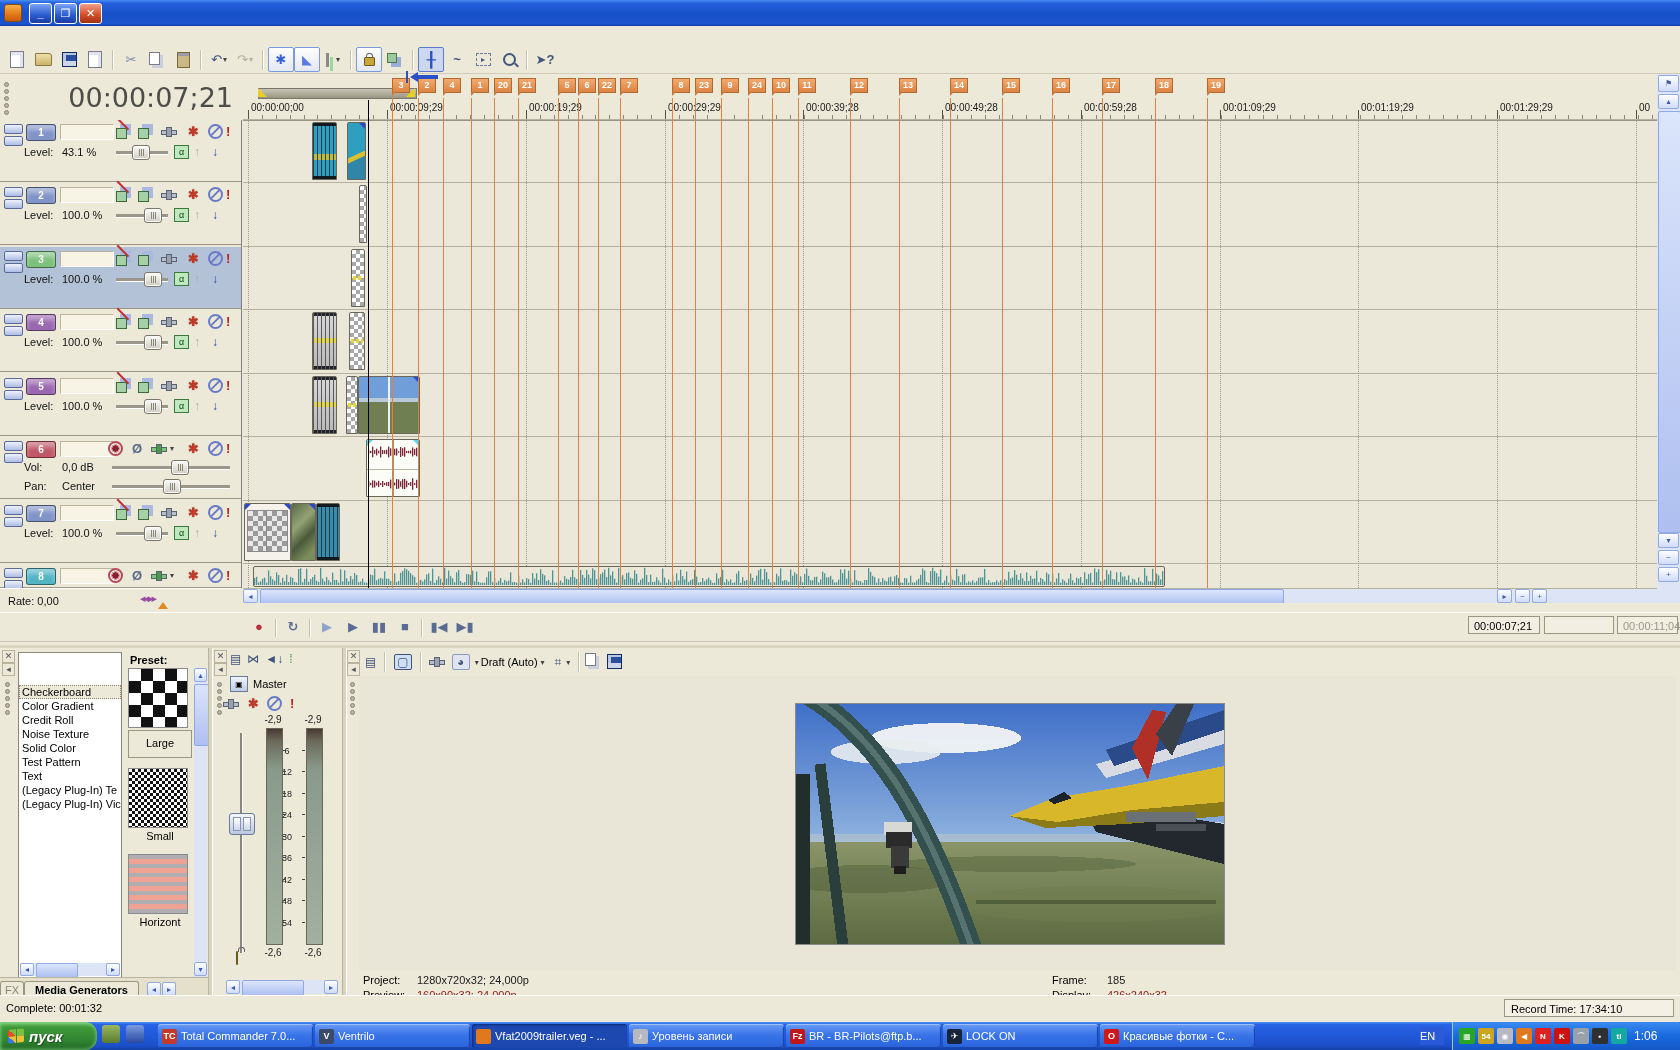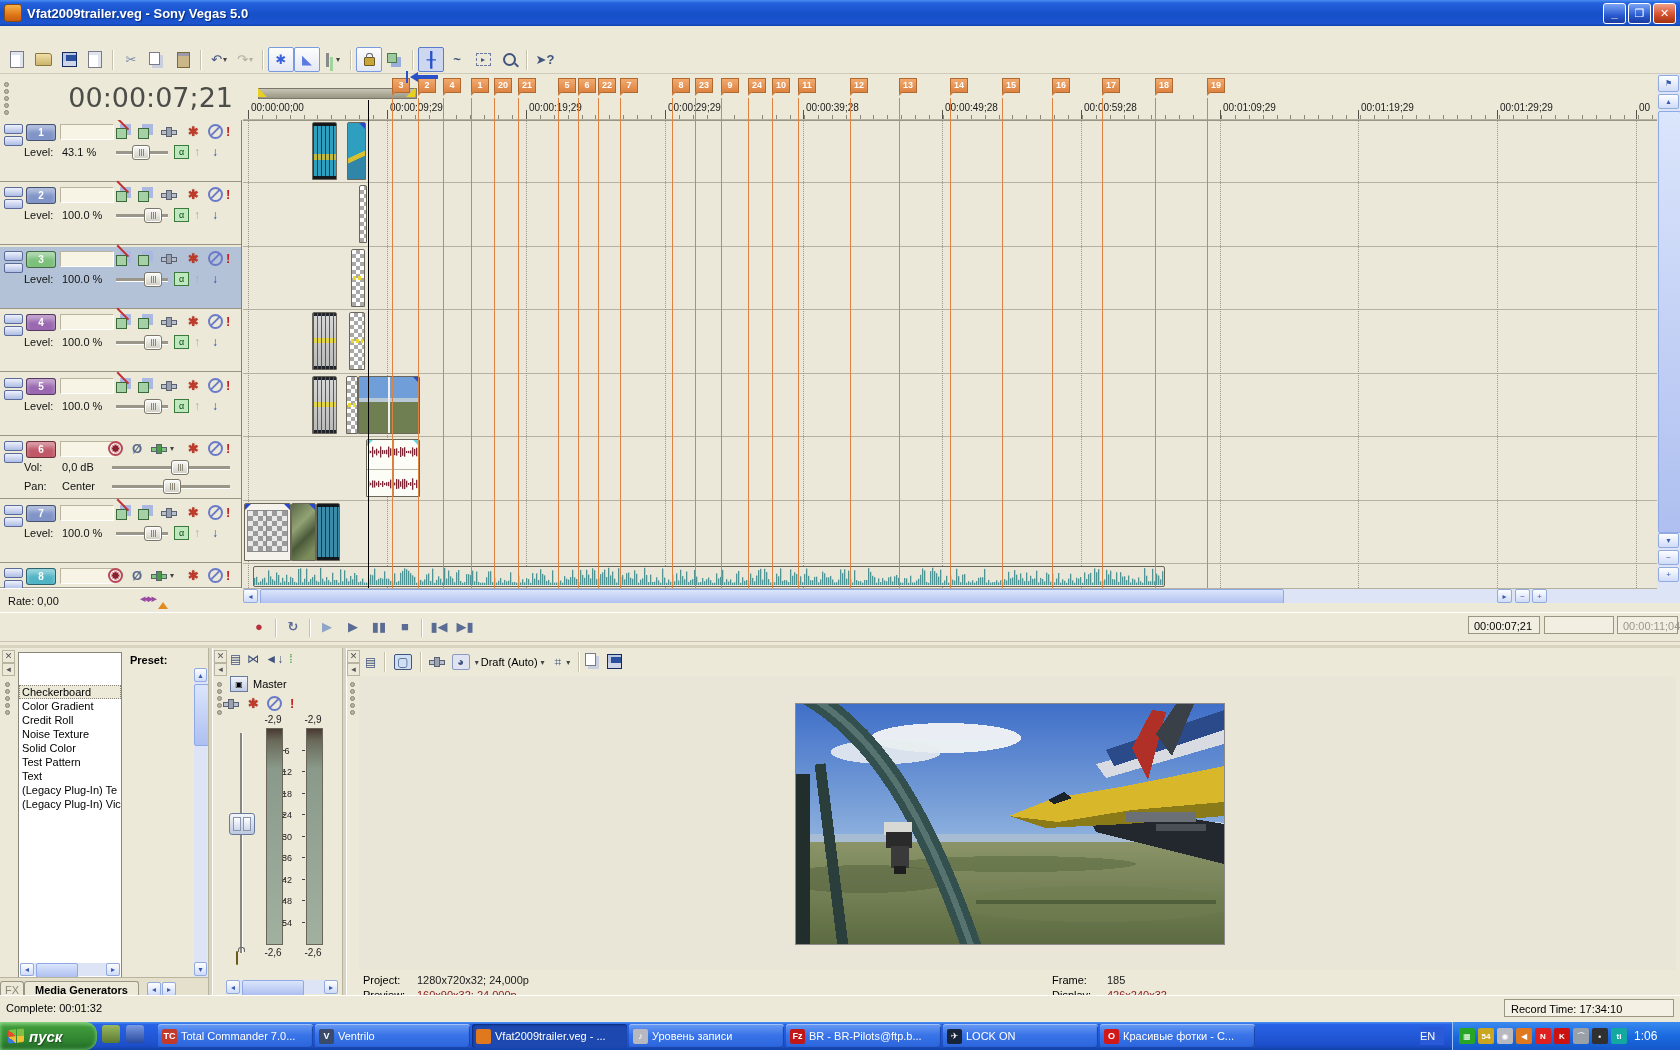--- a/index.html
+++ b/index.html
@@ -169,21 +169,20 @@
   .tray-ico{width:16px;height:16px;margin-right:3px;border-radius:2px;font-size:8px;color:#fff;display:flex;align-items:center;justify-content:center;font-weight:bold;}
   #clock{color:#fff;font-size:12px;margin-left:4px;}
 </style>
 </head>
 <body>
 
 <div id="app">
 
   <div id="titlebar" class="abs">
     <div id="app-icon"></div>
-    <div id="title-text">Vfat2009trailer.veg - Sony Vegas 5.0</div>
     <div class="winbtn min">_</div>
     <div class="winbtn max">❐</div>
     <div class="winbtn close">✕</div>
   </div>
 
 
   <div id="toolbar" class="abs">
       <div class="tb-btn">
         <span class="icon-page"></span>
       </div>
@@ -1305,20 +1304,28 @@
           <div class="mg-item">Text</div>
           <div class="mg-item">(Legacy Plug-In) Te</div>
           <div class="mg-item">(Legacy Plug-In) Vic</div>
           <div class="xp-sb" id="mg-list-sb">
             <div class="sb-btn" style="position: absolute; left: 0px; top: 0px; width: 14px; height: 13px;">◂</div>
             <div class="sb-thumb" style="position: absolute; left: 16px; top: 0px; width: 40px; height: 13px;"></div>
             <div class="sb-btn" style="position: absolute; left: 86px; top: 0px; width: 14px; height: 13px;">▸</div>
           </div>
         </div>
       <div id="preset-label">Preset:</div>
+      <div id="preset-col">
+          <div class="preset-thumb pt-checker-big"></div>
+          <div class="preset-name sel" style="margin-bottom: 10px;">Large</div>
+          <div class="preset-thumb pt-checker-small"></div>
+          <div class="preset-name" style="margin-bottom: 10px;">Small</div>
+          <div class="preset-thumb pt-stripes"></div>
+          <div class="preset-name" style="margin-bottom: 10px;">Horizont</div>
+        </div>
       <div id="preset-sb" class="xp-sb">
           <div class="sb-btn" style="position: absolute; left: 0px; top: 0px; width: 13px; height: 14px;">▴</div>
           <div class="sb-thumb" style="position: absolute; left: 0px; top: 16px; width: 13px; height: 60px;"></div>
           <div class="sb-btn" style="position: absolute; left: 0px; top: 294px; width: 13px; height: 14px;">▾</div>
         </div>
       <div id="mg-tabs">
         <div class="tab part">FX</div>
         <div class="tab">Media Generators</div>
         <div class="sb-btn" style="width:14px;height:14px;margin:0 1px 2px 8px;">◂</div>
         <div class="sb-btn" style="width:14px;height:14px;margin-bottom:2px;">▸</div>

